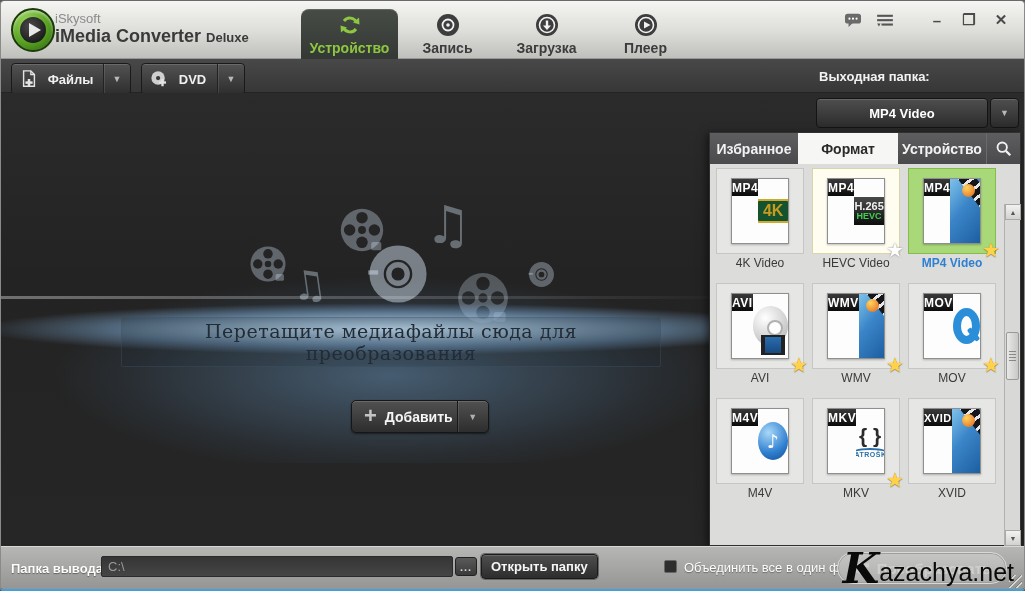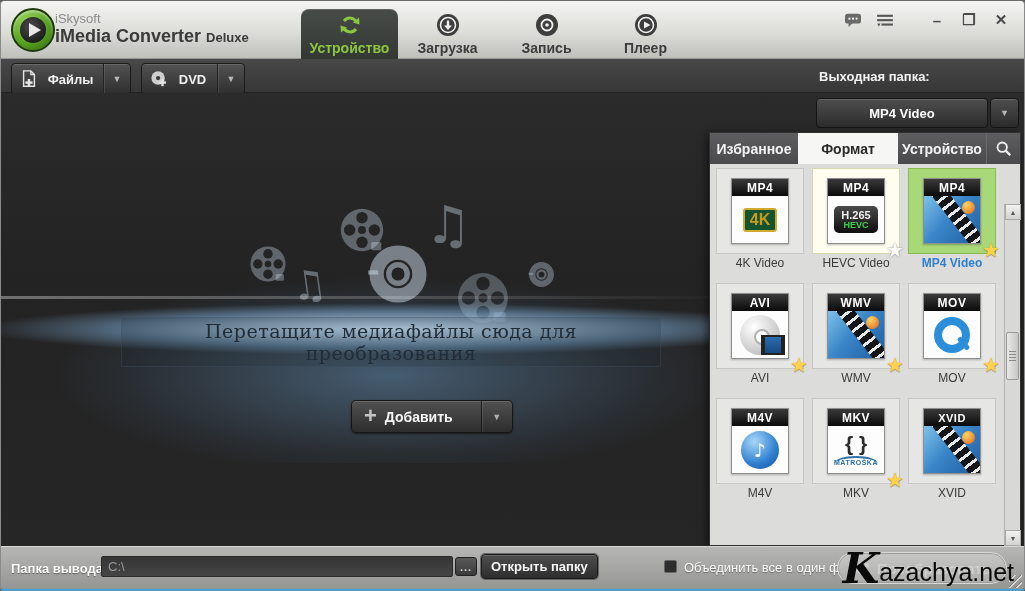--- a/index.html
+++ b/index.html
@@ -61,21 +61,21 @@
     background:linear-gradient(90deg, rgba(255,255,255,.35), rgba(255,255,255,.12) 70%, transparent);}
   .fade-ic{ position:absolute; color:rgba(196,211,226,.38);}
   .fade-note{ position:absolute; color:rgba(196,211,226,.42); font-family:"DejaVu Sans",sans-serif; line-height:1;}
   .drop-hint{ position:absolute; left:120px; top:224px; width:540px; text-align:center;
     font-family:"DejaVu Serif", serif; font-size:19px; letter-spacing:.5px; color:#222c36;
     background:rgba(25,35,45,.16); border:1px solid rgba(70,90,105,.35); border-radius:2px; padding:2px 8px;}
   .add-btn{ position:absolute; left:350px; top:307px; height:33px; display:flex; align-items:center;
     background:linear-gradient(#515151,#2d2d2d); border:1px solid #161616; border-radius:5px;
     box-shadow:inset 0 1px 0 rgba(255,255,255,.15), 0 1px 2px rgba(0,0,0,.5);}
   .add-btn .plus{ font-size:22px; font-weight:bold; color:#c4c4c4; padding:0 8px 2px 12px;}
-  .add-btn .alabel{ color:#f5f5f5; font-size:14px; font-weight:bold; padding-right:28px;}
+  .add-btn .alabel{ color:#f5f5f5; font-size:14px; font-weight:bold; padding-right:4px;}
   .add-btn .vsep{ width:1px; align-self:stretch; background:#191919; box-shadow:1px 0 0 rgba(255,255,255,.1);}
   .add-btn .aarr{ width:30px; text-align:center; color:#b0b0b0; font-size:9px;}
 
   
   .fmt-dd{ position:absolute; left:815px; top:97px; width:172px; height:30px;
     background:linear-gradient(#4e4e4e,#2c2c2c); border:1px solid #141414; border-radius:4px;
     box-shadow:inset 0 1px 0 rgba(255,255,255,.14); color:#fff; font-size:13px; font-weight:bold;
     display:flex; align-items:center; justify-content:center;}
   .fmt-dd-arr{ position:absolute; left:989px; top:97px; width:29px; height:30px;
     background:linear-gradient(#4e4e4e,#2c2c2c); border:1px solid #141414; border-radius:4px;
@@ -101,21 +101,21 @@
   .thumb{ position:relative; width:88px; height:86px; margin:0 auto;
     background:#e6e6e4; border:1px solid #c6c6c4; display:flex; align-items:center; justify-content:center;}
   .thumb.hl{ background:#fffdf0; border:1px solid #d6d6a8;}
   .thumb.sel{ background:#a9d878; border:1px solid #86bb4e;}
   .flabel{ margin-top:2px; text-align:center; font-size:12px; color:#3a3a3a; height:15px;}
   .flabel.sel{ color:#2f80d0; font-weight:bold;}
   .star{ position:absolute; right:-5px; bottom:-7px; font-size:20px; line-height:1;}
   .star.gold{ color:#ffd24a; text-shadow:0 0 1px #b8860b, 0 1px 1px rgba(0,0,0,.3);}
   .star.outline{ color:#ffffff; text-shadow:0 0 2px #777;}
   .ficon{ width:58px; height:66px; background:#fdfdfd; border:1px solid #8f8f8f;
-    box-shadow:0 1px 2px rgba(0,0,0,.25); display:flex; flex-direction:column;}
+    box-shadow:0 1px 2px rgba(0,0,0,.25); display:flex; flex-direction:row;}
   .fbar{ height:17px; background:linear-gradient(#3a3a3a,#0a0a0a); color:#fff; font-weight:bold;
     font-size:12px; display:flex; align-items:center; justify-content:center; letter-spacing:.5px;}
   .fbody{ flex:1; display:flex; align-items:center; justify-content:center; position:relative; overflow:hidden;}
   .badge-4k{ border:2px solid #d2a92f; color:#c89a20; background:#14532d; font-weight:bold;
     font-size:16px; padding:1px 5px; border-radius:3px;}
   .badge-hevc{ background:linear-gradient(#4a4a4a,#0e0e0e); border-radius:5px; padding:3px 7px;
     text-align:center; line-height:1.1;}
   .badge-hevc .l1{ color:#f0f0f0; font-weight:bold; font-size:11px; display:block;}
   .badge-hevc .l2{ color:#3fcf4f; font-weight:bold; font-size:9px; display:block;}
   .film-art{ width:100%; height:100%; background:linear-gradient(130deg,#7ec2ea,#3a85c8 45%,#1d5fa0); position:relative;}
@@ -229,33 +229,33 @@
           <path d="M6 8a7.3 7.3 0 0 1 12.6 1.6" fill="none" stroke="#8dc63f" stroke-width="3"></path>
           <polygon points="21,4.5 21.5,11.5 15,9.5" fill="#8dc63f"></polygon>
           <path d="M18 16a7.3 7.3 0 0 1-12.6-1.6" fill="none" stroke="#8dc63f" stroke-width="3"></path>
           <polygon points="3,19.5 2.5,12.5 9,14.5" fill="#8dc63f"></polygon>
         </svg>
         <span class="tlabel">Устройство</span>
       </div>
       <div class="top-tab">
         <svg class="cicon" viewBox="0 0 24 24">
           <circle cx="12" cy="12" r="11" fill="#3d3d3d"></circle>
+          <circle cx="12" cy="12" r="5.5" fill="none" stroke="#f2f2f2" stroke-width="1.8"></circle>
+          <circle cx="12" cy="12" r="1.8" fill="#f2f2f2"></circle>
+        </svg>
+        <span class="tlabel">Запись</span>
+      </div>
+      <div class="top-tab">
+        <svg class="cicon" viewBox="0 0 24 24">
+          <circle cx="12" cy="12" r="11" fill="#3d3d3d"></circle>
           <circle cx="12" cy="12" r="7.5" fill="none" stroke="#f2f2f2" stroke-width="1.6"></circle>
           <rect x="10.8" y="7.5" width="2.4" height="5.5" fill="#f2f2f2"></rect>
           <polygon points="8,12.5 16,12.5 12,17" fill="#f2f2f2"></polygon>
         </svg>
         <span class="tlabel">Загрузка</span>
-      </div>
-      <div class="top-tab">
-        <svg class="cicon" viewBox="0 0 24 24">
-          <circle cx="12" cy="12" r="11" fill="#3d3d3d"></circle>
-          <circle cx="12" cy="12" r="5.5" fill="none" stroke="#f2f2f2" stroke-width="1.8"></circle>
-          <circle cx="12" cy="12" r="1.8" fill="#f2f2f2"></circle>
-        </svg>
-        <span class="tlabel">Запись</span>
       </div>
       <div class="top-tab">
         <svg class="cicon" viewBox="0 0 24 24">
           <circle cx="12" cy="12" r="11" fill="#3d3d3d"></circle>
           <circle cx="12" cy="12" r="7.5" fill="none" stroke="#f2f2f2" stroke-width="1.6"></circle>
           <polygon points="10,8.5 16.5,12 10,15.5" fill="#f2f2f2"></polygon>
         </svg>
         <span class="tlabel">Плеер</span>
       </div>
     </div>

